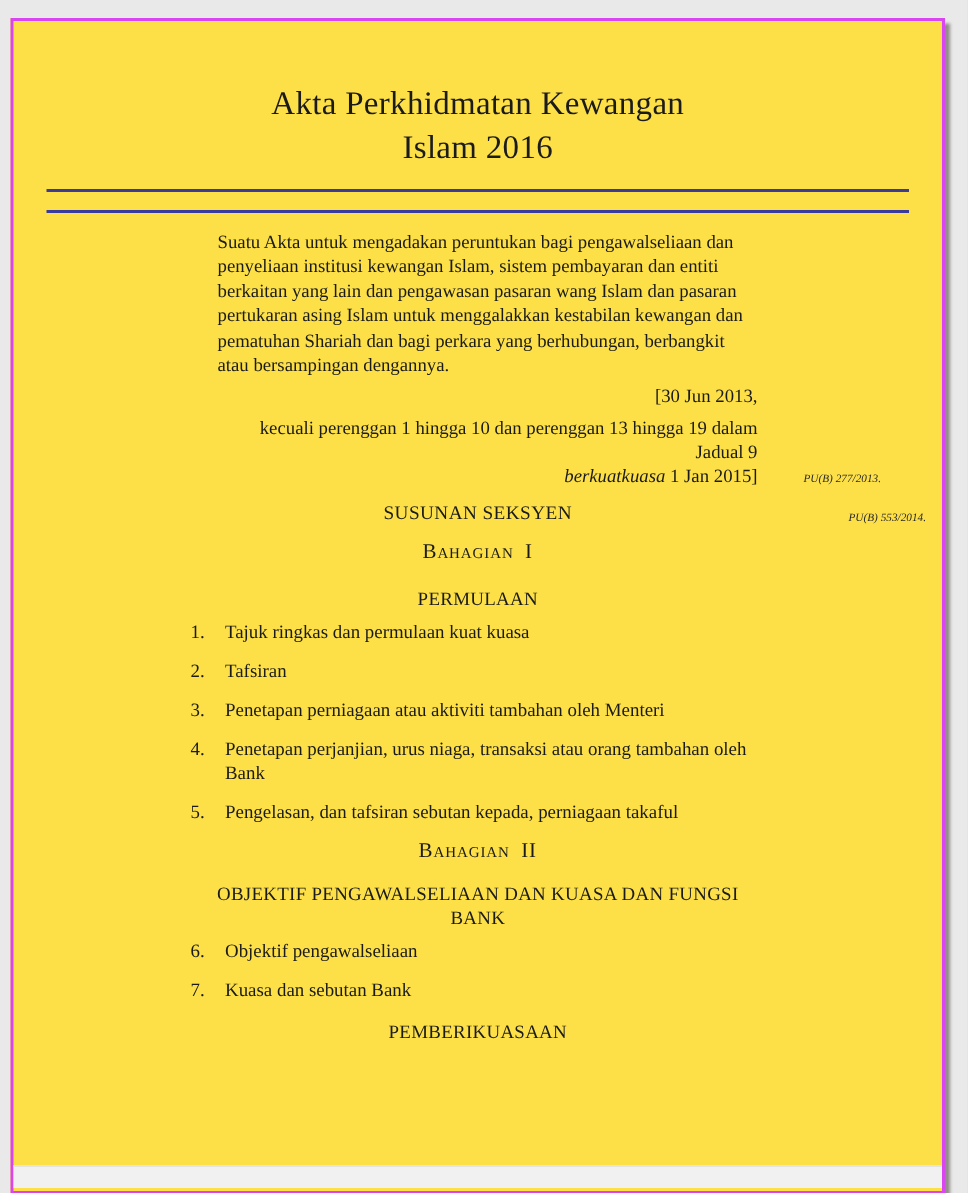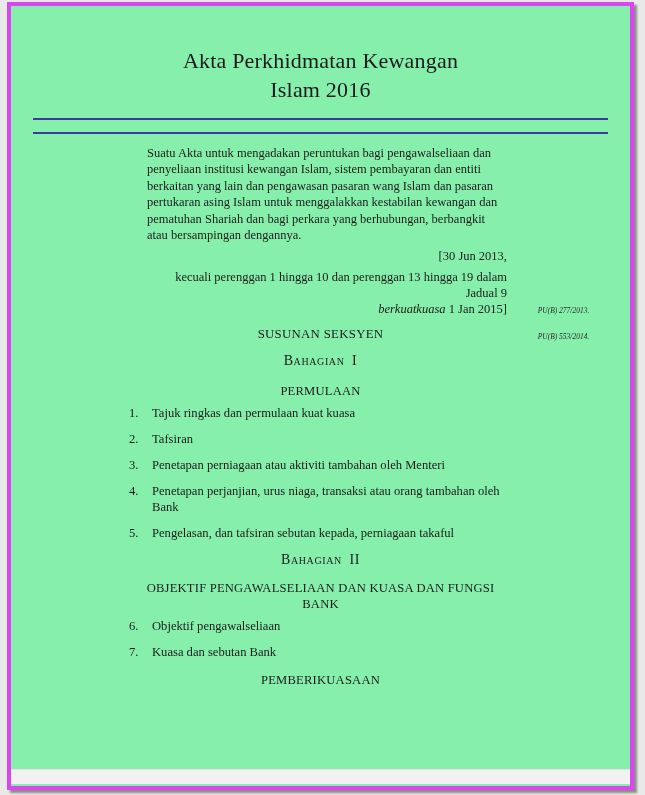--- a/index.html
+++ b/index.html
@@ -7,25 +7,25 @@
     padding: 0;
     width: 645px;
     height: 795px;
     overflow: hidden;
     background: #e9e9e9;
     font-family: "Liberation Serif", "DejaVu Serif", serif;
   }
   .page {
     position: absolute;
     left: 7px;
-    top: 2px;
+    top: 12px;
     width: 619px;
     height: 780px;
-    background: #86efac;
-    border: 4px solid #d946ef;
+    background: #fde047;
+    border: 2px solid #d946ef;
     box-shadow: 3px 3px 2px rgba(70, 62, 55, 0.55);
     color: var(--text-color, #1b1b1b);
   }
   .content {
     position: absolute;
     left: 22px;
     right: 22px;
     top: 0;
   }
   .doc-title {
@@ -70,21 +70,21 @@
     position: absolute;
     left: 505px;
     width: 95px;
     font-size: 7.5px;
     font-style: italic;
     color: #2a2a2a;
     text-align: center;
     line-height: 9px;
   }
   .note-1 { top: 300px; }
-  .note-2 { top: 326px; }
+  .note-2 { top: 326px; margin-left: 30px; }
   .arr-heading {
     margin-top: 9px;
     text-align: center;
     font-size: 12.8px;
     line-height: 16px;
     letter-spacing: 0.3px;
   }
   .part-label {
     margin-top: 10px;
     text-align: center;

